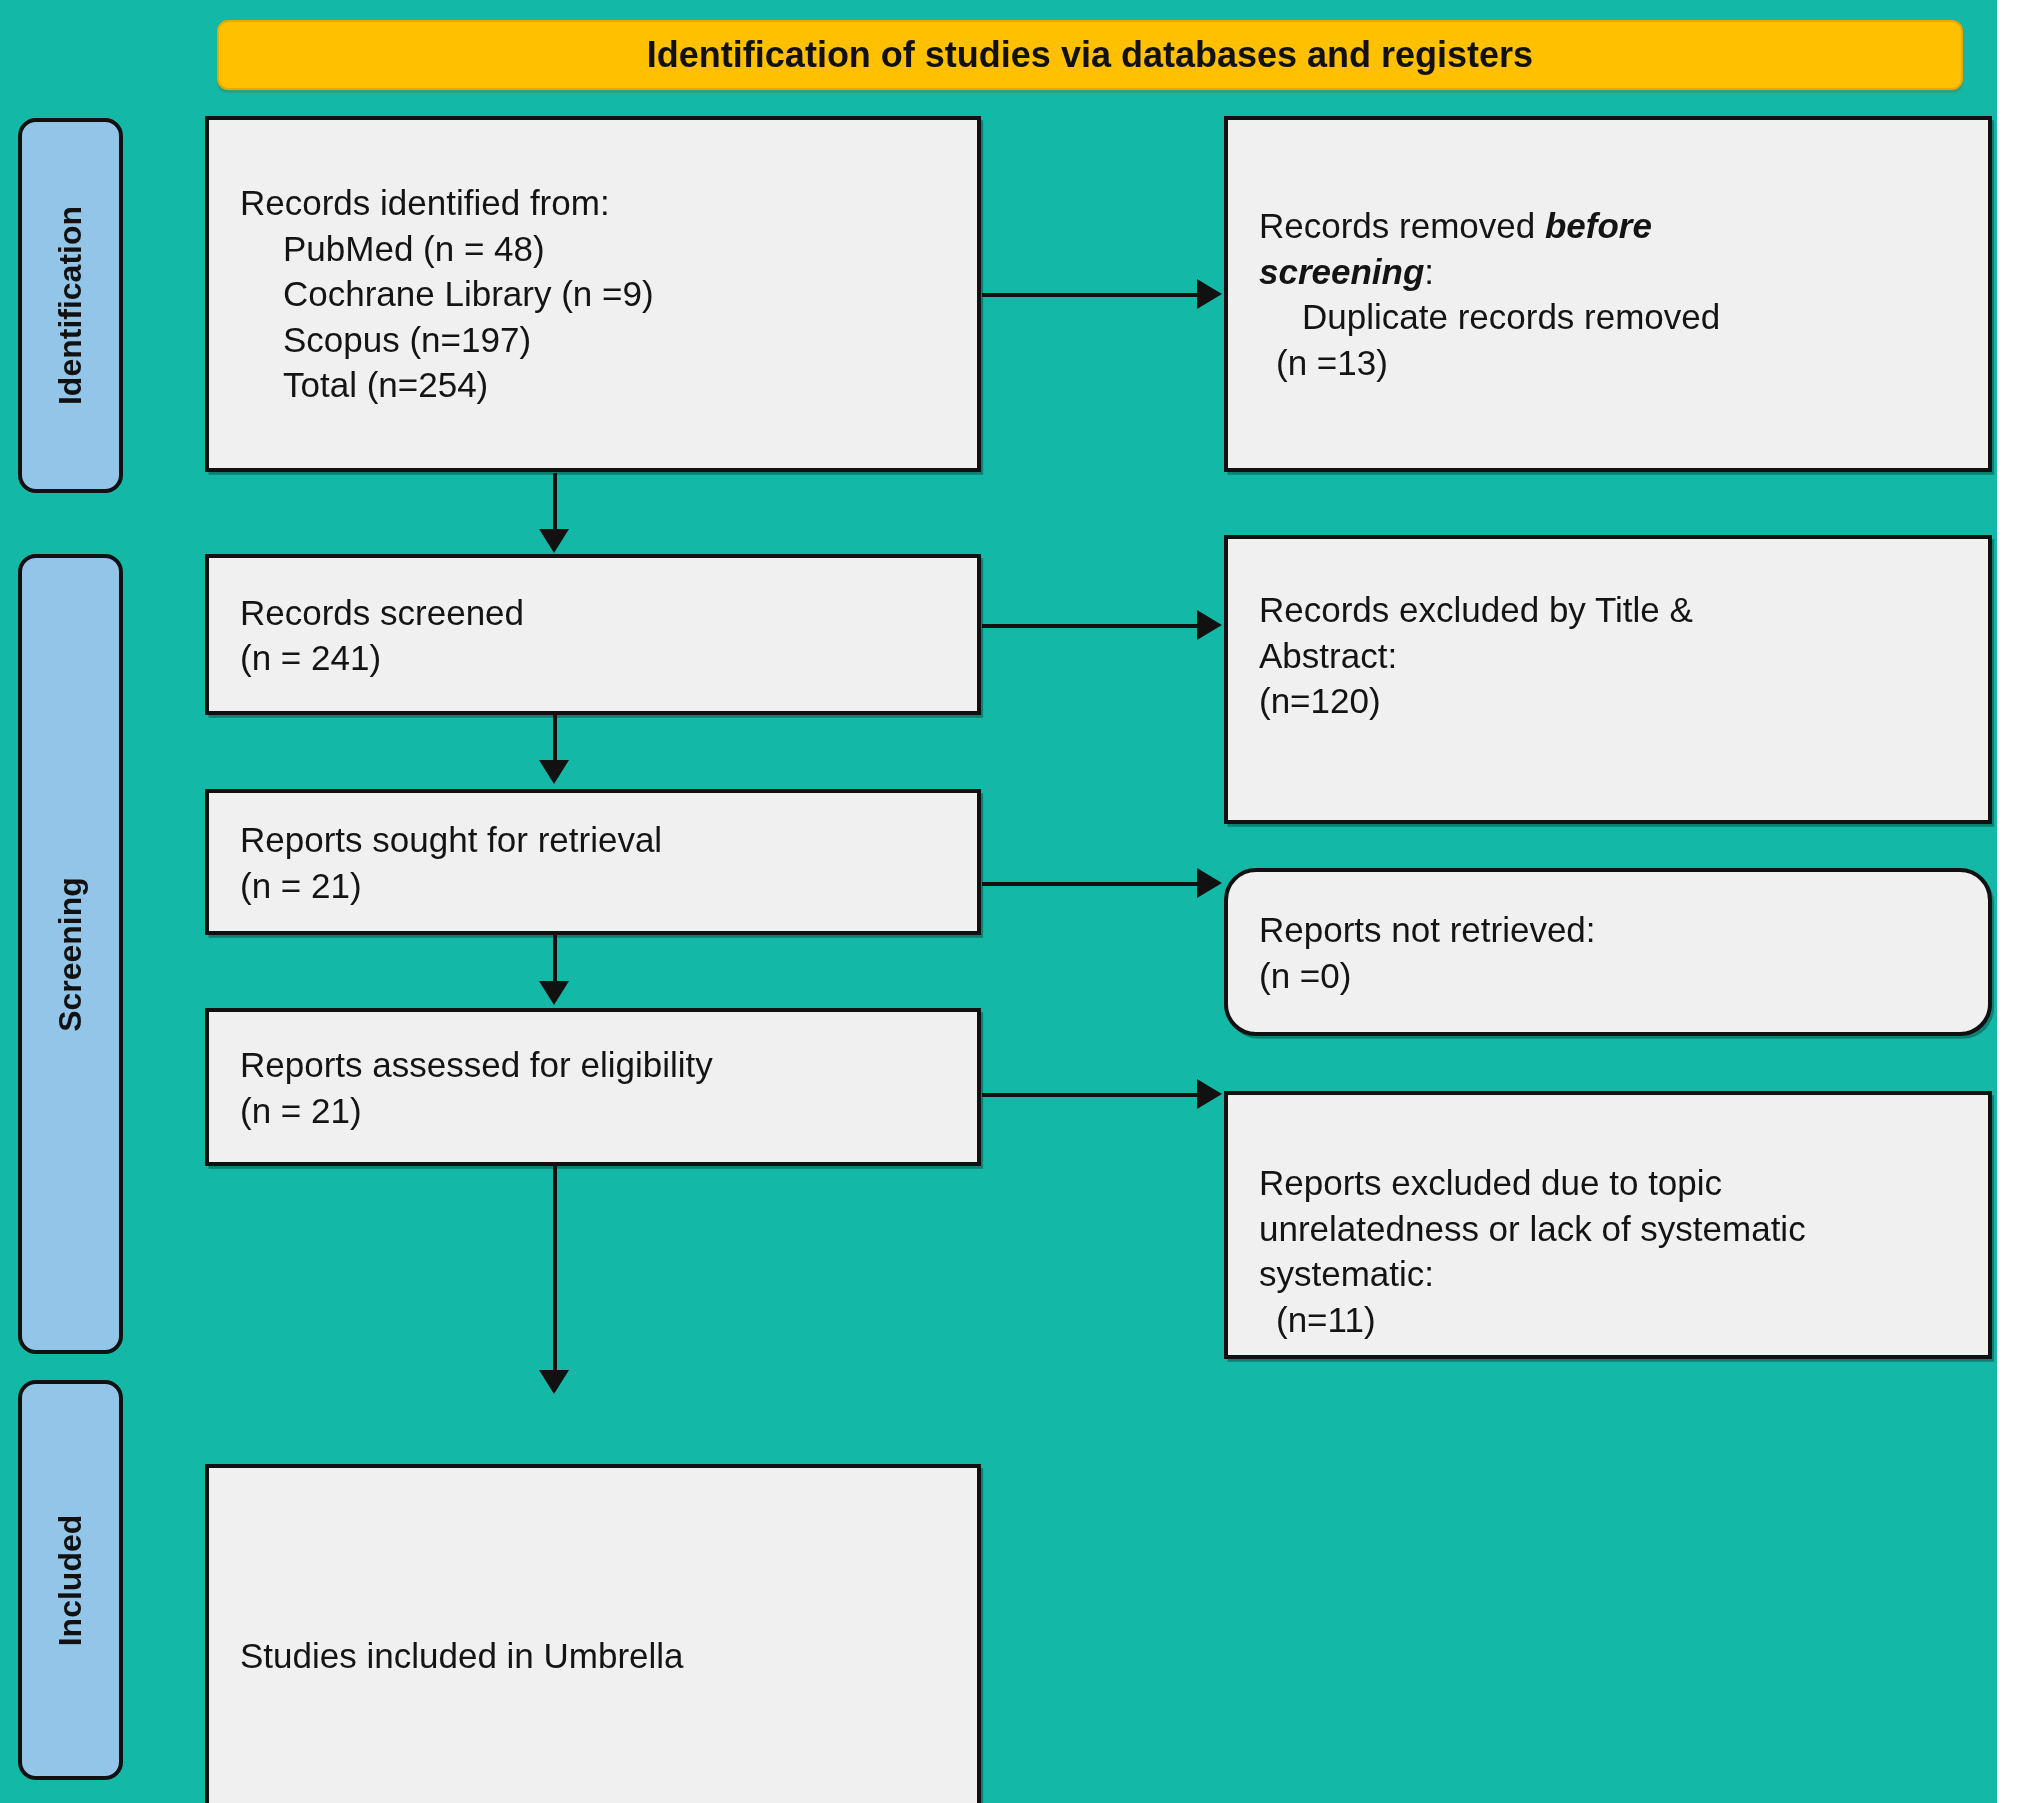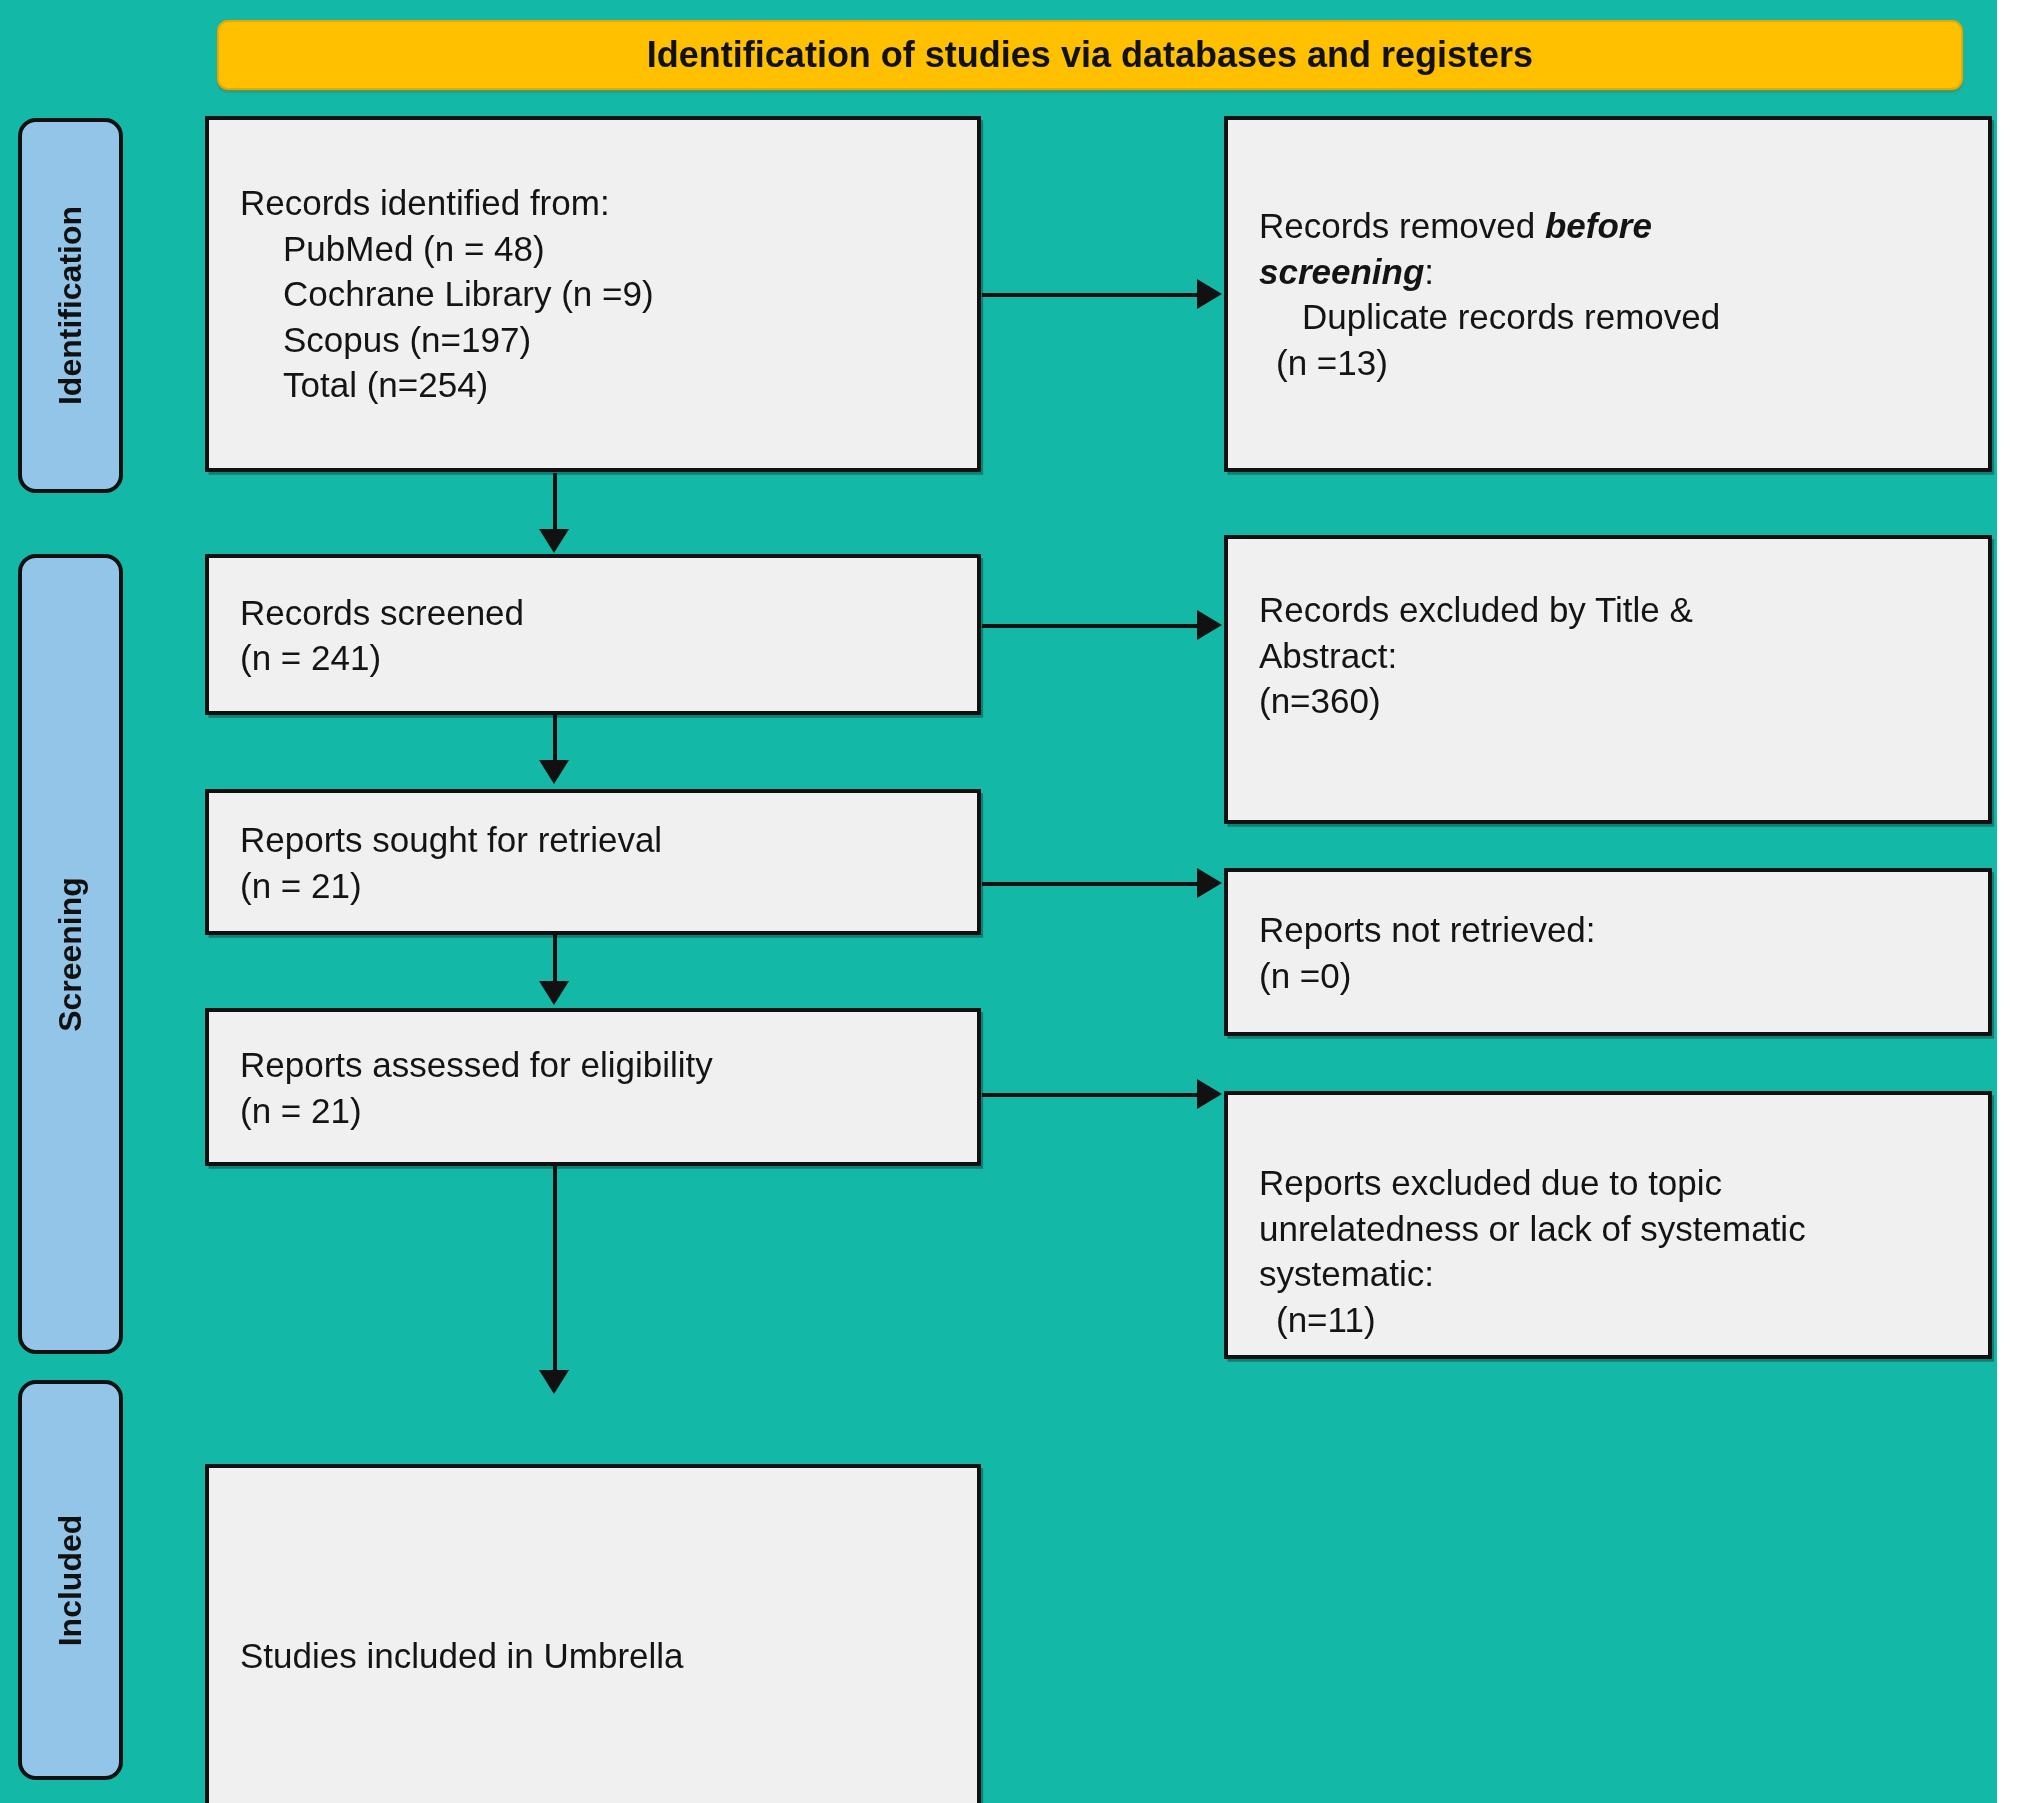--- a/index.html
+++ b/index.html
@@ -147,34 +147,34 @@
   <div class="arrow-right" style="left:1197px; top:279px;"></div>
 
   <div class="conn-v" style="left:553px; top:473px; height:59px;"></div>
   <div class="arrow-down" style="left:539px; top:529px;"></div>
 
   <div class="flow-box" style="left:205px; top:554px; width:776px; height:161px;">
     <div class="box-text v-center"><span>Records screened</span><br><span>(n = 241)</span></div>
   </div>
 
   <div class="flow-box" style="left:1224px; top:535px; width:768px; height:289px;">
-    <div class="box-text" style="top:48px;"><span>Records excluded by Title &amp;</span><br><span>Abstract:</span><br><span>(n=360)</span></div>
+    <div class="box-text" style="top:48px;"><span>Records excluded by Title &amp;</span><br><span>Abstract:</span><br><span>(n=120)</span></div>
   </div>
 
   <div class="conn-h" style="left:982px; top:624px; width:217px;"></div>
   <div class="arrow-right" style="left:1197px; top:610px;"></div>
 
   <div class="conn-v" style="left:553px; top:715px; height:48px;"></div>
   <div class="arrow-down" style="left:539px; top:760px;"></div>
 
   <div class="flow-box" style="left:205px; top:789px; width:776px; height:146px;">
     <div class="box-text v-center"><span>Reports sought for retrieval</span><br><span>(n = 21)</span></div>
   </div>
 
-  <div class="flow-box" style="left:1224px; top:868px; width:768px; height:168px;">
+  <div class="flow-box" style="left:1224px; top:868px; width:768px; height:168px;border-radius:32px;">
     <div class="box-text v-center"><span>Reports not retrieved:</span><br><span>(n =0)</span></div>
   </div>
 
   <div class="conn-h" style="left:982px; top:882px; width:217px;"></div>
   <div class="arrow-right" style="left:1197px; top:868px;"></div>
 
   <div class="conn-v" style="left:553px; top:935px; height:49px;"></div>
   <div class="arrow-down" style="left:539px; top:981px;"></div>
 
   <div class="flow-box" style="left:205px; top:1008px; width:776px; height:158px;">

